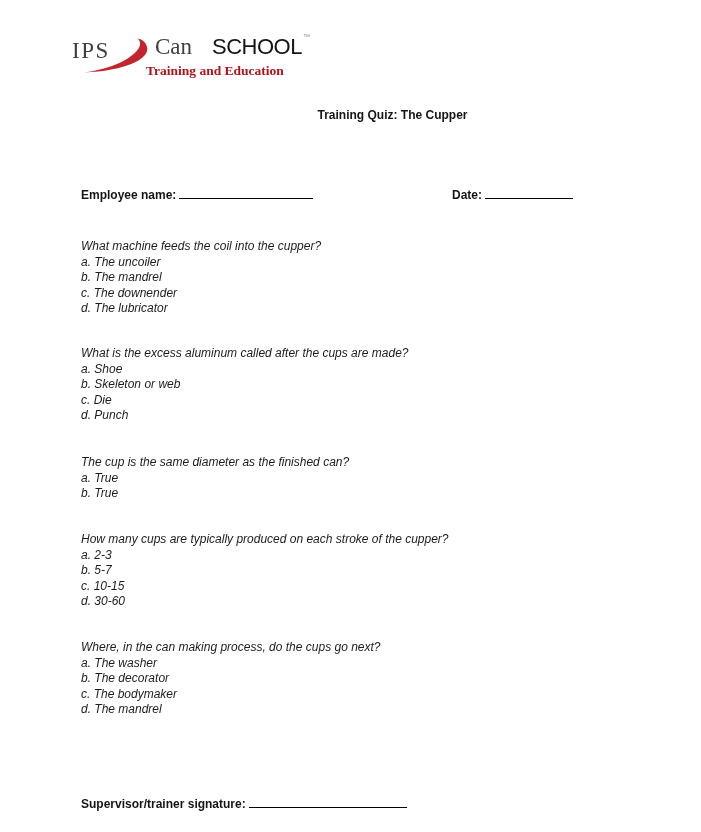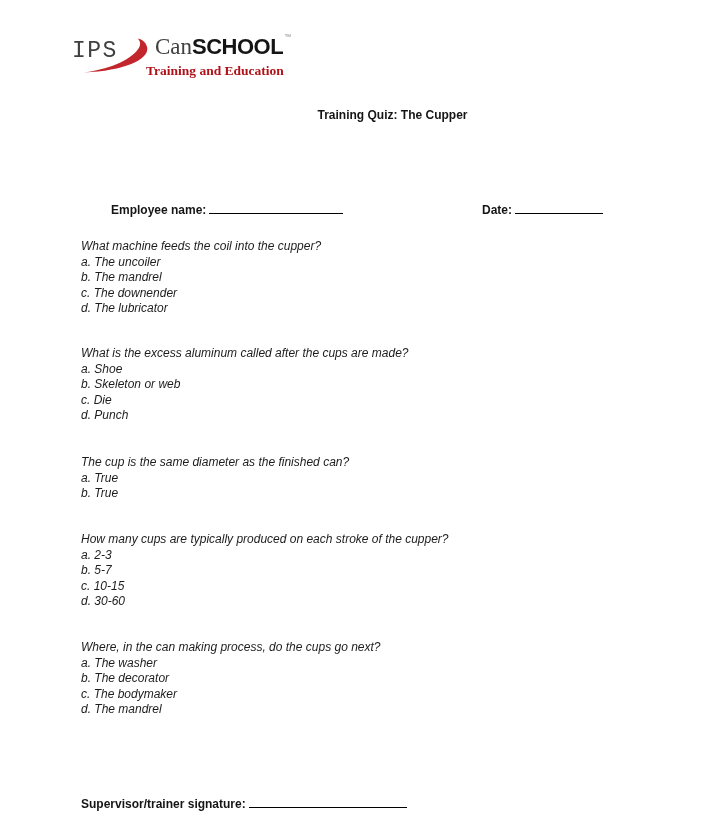--- a/index.html
+++ b/index.html
@@ -9,48 +9,48 @@
     background:#ffffff;
     font-family:"Liberation Sans","DejaVu Sans",sans-serif;
     font-size:12px;
     color:#1c1c1c;
     overflow:hidden;
   }
   
   .logo{position:absolute;left:72px;top:28px;width:220px;height:56px;}
   .logo-ips{
     position:absolute;left:0;top:10px;
-    font-family:Liberation Mono, monospace;
+    font-family:Liberation Serif, serif;
     font-size:23px;letter-spacing:1.5px;color:#413f3f;
   }
   .logo-swoosh{position:absolute;left:11px;top:7px;width:68px;height:39px;}
   .logo-wordmark{position:absolute;left:83px;top:6px;white-space:nowrap;}
   .logo-can{
     font-family:"Liberation Serif","DejaVu Serif",serif;
     font-size:23px;color:#413f3f;
   }
   .logo-school{
     font-family:"Liberation Sans","DejaVu Sans",sans-serif;
-    font-weight:bold;font-size:22px;letter-spacing:-0.5px;color:#151515;
+    font-weight:normal;font-size:22px;letter-spacing:-0.5px;color:#151515;margin-left:20px;
   }
   .logo-tm{
     font-size:7px;color:#8f8d8d;vertical-align:top;
     position:relative;top:-1px;left:1px;letter-spacing:0.5px;
   }
   .logo-tagline{
     position:absolute;left:74px;top:35px;
     font-family:"Liberation Serif","DejaVu Serif",serif;
     font-weight:bold;font-size:13.5px;color:#b01219;white-space:nowrap;
   }
   
   .doc-title{
     position:absolute;left:0;top:108px;width:100%;
     text-align:center;font-weight:bold;font-size:12px;color:#151515;padding-left:42px;
   }
-  .fields-row{position:absolute;left:81px;top:202px;width:540px;height:18px;margin-left:30px;}
+  .fields-row{position:absolute;left:81px;top:187px;width:540px;height:18px;}
   .field-label{font-weight:bold;color:#151515;}
   .blank-line{
     display:inline-block;height:11px;
     border-bottom:1.5px solid #000;
     vertical-align:baseline;
   }
   .employee-line{width:134px;margin-left:3px;}
   .date-block{position:absolute;left:371px;top:0;}
   .date-line{width:88px;margin-left:3px;}
   .q{position:absolute;left:81px;line-height:15.6px;white-space:nowrap;font-style:italic;}

